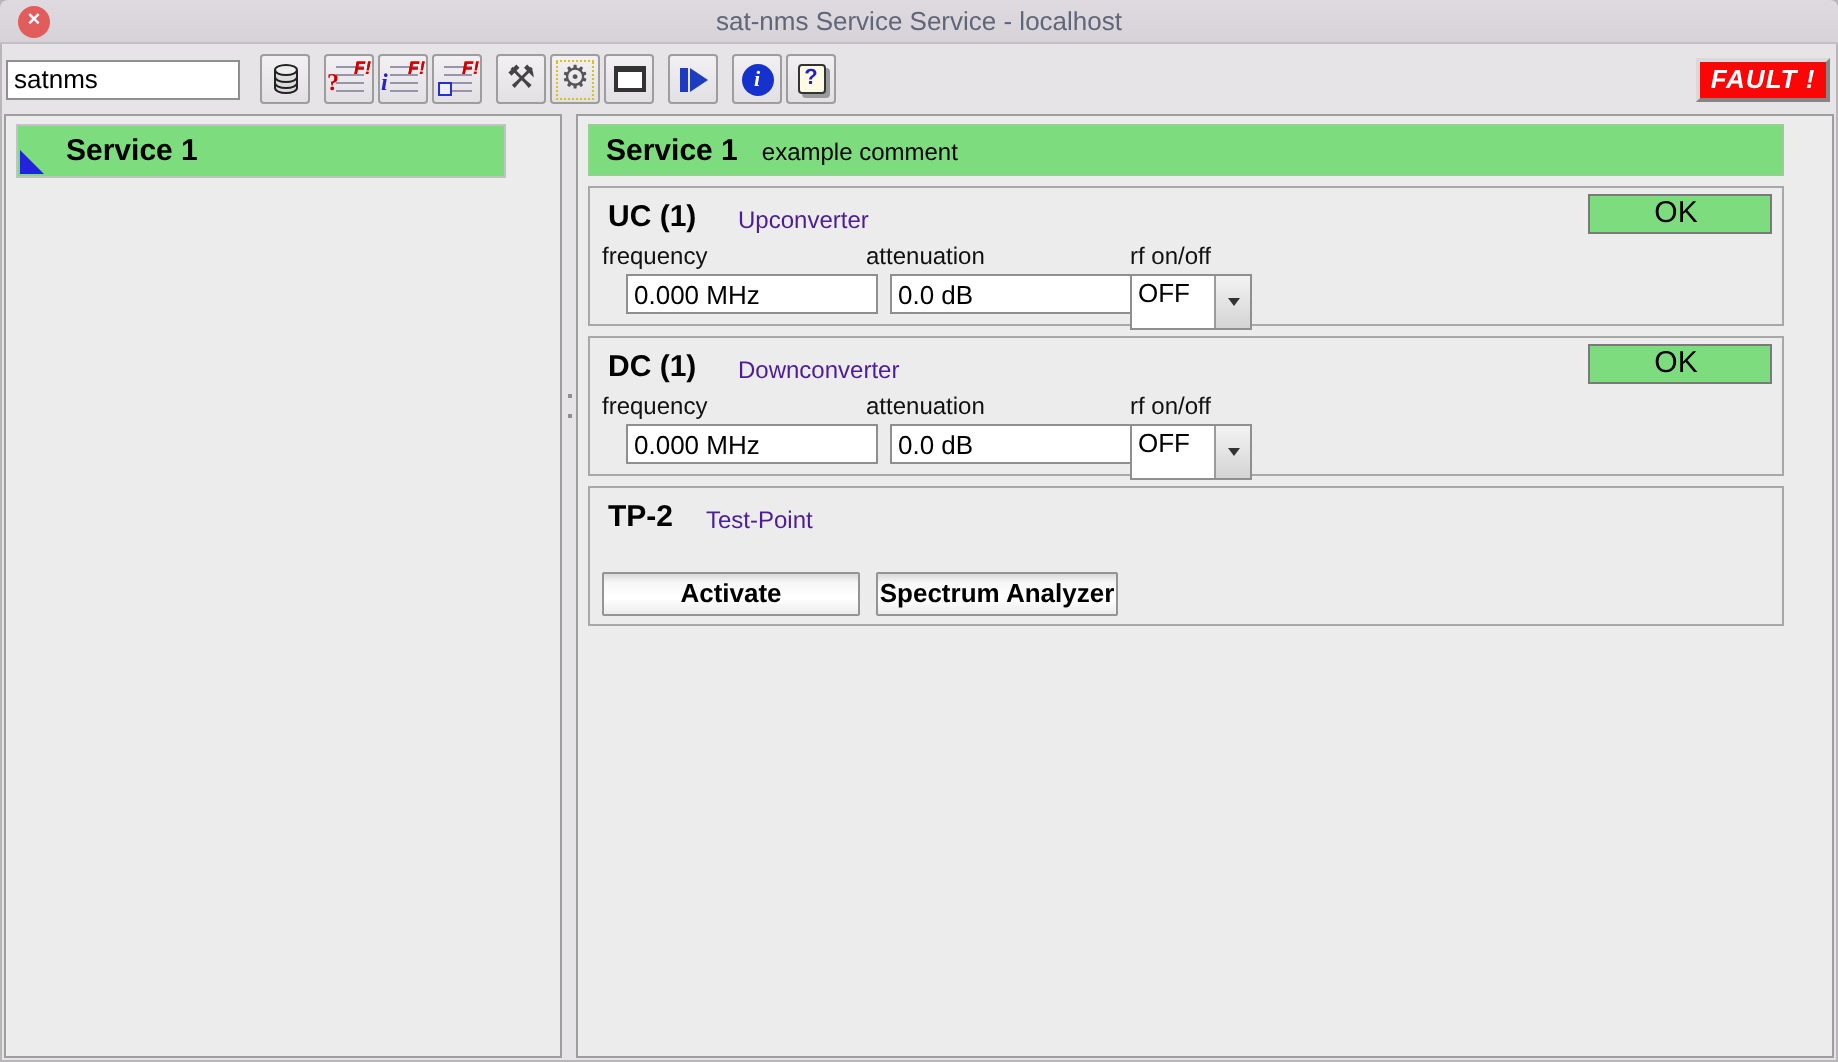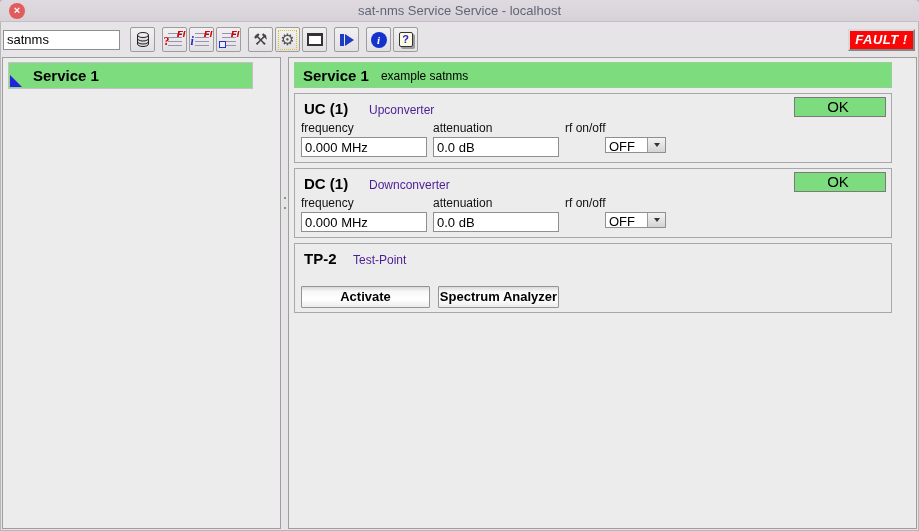--- a/index.html
+++ b/index.html
@@ -145,26 +145,26 @@
   .sub-uc { left:74px; } .sub-dc { left:74px; } .sub-tp { left:58px; }
   .ok-badge {
     position:absolute; top:3px; right:5px; width:92px; height:20px;
     background:#7ddc7d; border:1px solid #7a7a7a;
     font:15px/18px "Liberation Sans", sans-serif; text-align:center; padding-right:4px;
   }
   .field { position:absolute; top:27px; }
   .field .lbl { display:block; font:12px "Liberation Sans", sans-serif; color:#111; margin-bottom:2px; }
   .field input {
     width:126px; height:20px; border:1px solid #8f8f8f; background:#fff;
-    font:13px "Liberation Sans", sans-serif; padding:0 3px; outline:none;
+    font:13px "Liberation Sans", sans-serif; padding:0 3px; outline:none;margin-left:12px;
   }
   .f1 { left:6px; } .f2 { left:138px; } .f3 { left:270px; }
   .combo {
-    width:61px; height:16px; border:1px solid #8f8f8f; background:#fff;
-    display:flex; cursor:pointer;margin-left:40px;
+    width:61px; height:28px; border:1px solid #8f8f8f; background:#fff;
+    display:flex; cursor:pointer;
   }
   .combo .val { flex:1; font:13px/18px "Liberation Sans", sans-serif; padding-left:3px; }
   .combo .btn {
     width:18px; background:linear-gradient(#f3f3f3,#d4d4d4);
     border-left:1px solid #9b9b9b; display:flex; align-items:center; justify-content:center;
   }
   .chev { width:0; height:0; border-top:4px solid #333; border-left:3.5px solid transparent; border-right:3.5px solid transparent; }
 
   .tp-buttons { position:absolute; left:6px; top:42px; display:flex; gap:8px; }
   .push-btn {
@@ -257,21 +257,21 @@
 
     <div class="splitter">
         <i></i>
         <i></i>
       </div>
 
     <div class="panel right-panel">
 
       <div class="svc-header">
         <span class="t">Service 1</span>
-        <span class="c">example satnms</span>
+        <span class="c">example comment</span>
       </div>
 
       <div class="section">
         <span class="sec-title">UC (1)</span>
         <span class="sec-sub sub-uc">Upconverter</span>
         <div class="ok-badge">OK</div>
 
         <div class="field f1">
           <span class="lbl">frequency</span>
           <input value="0.000 MHz" style="">

